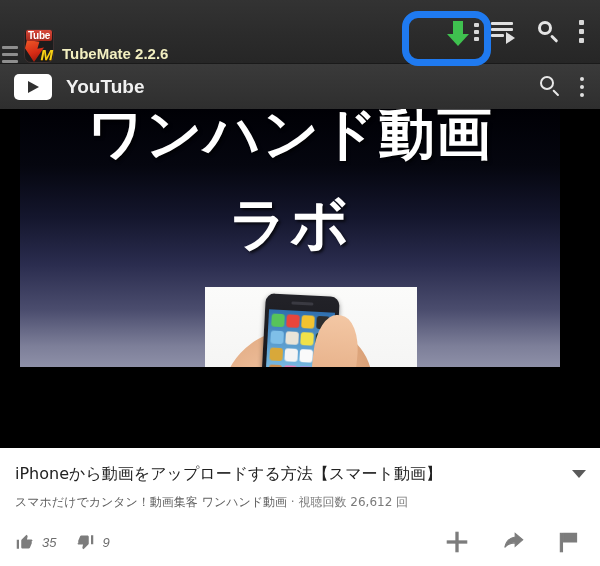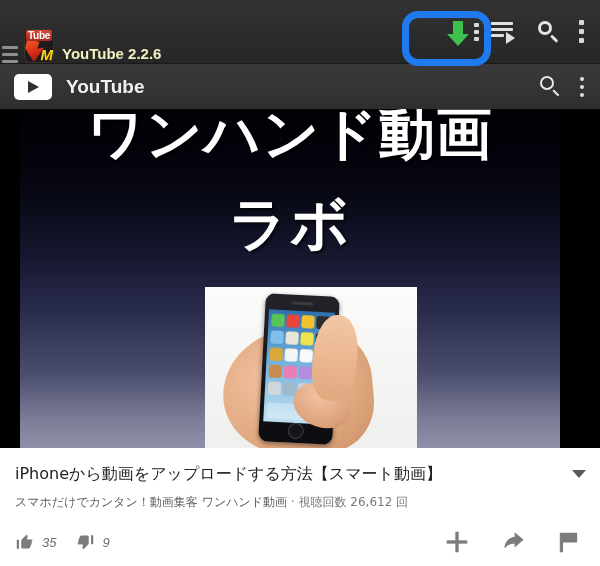--- a/index.html
+++ b/index.html
@@ -312,21 +312,21 @@
   .player {
     position: absolute;
     left: 0; top: 109px;
     width: 600px; height: 339px;
     background: #000000;
     overflow: hidden;
   }
   .video-frame {
     position: absolute;
     left: 20px; top: 0;
-    width: 540px; height: 339px;
+    width: 540px; height: 258px;
     background:
       linear-gradient(180deg,
         #000005 0%,
         #05060f 22%,
         #14162d 42%,
         #2a2c4e 60%,
         #4b4d6e 78%,
         #7d7f99 92%,
         #8e90a8 100%);
     overflow: hidden;
@@ -537,21 +537,21 @@
     </div>
 
     <div class="tm-logo">
       <div class="badge"></div>
       <div class="flame"></div>
       <div class="tube-word">Tube</div>
       <div class="m-letter">M</div>
     </div>
 
     <div class="tm-texts">
-      <div class="tm-title">YouTube 2.2.6</div>
+      <div class="tm-title">TubeMate 2.2.6</div>
     </div>
 
     <div class="tm-actions">
 
       <div class="dl-group">
         <div class="dl-arrow">
           <div class="shaft"></div>
           <div class="head"></div>
         </div>
         <div class="dots-v">

